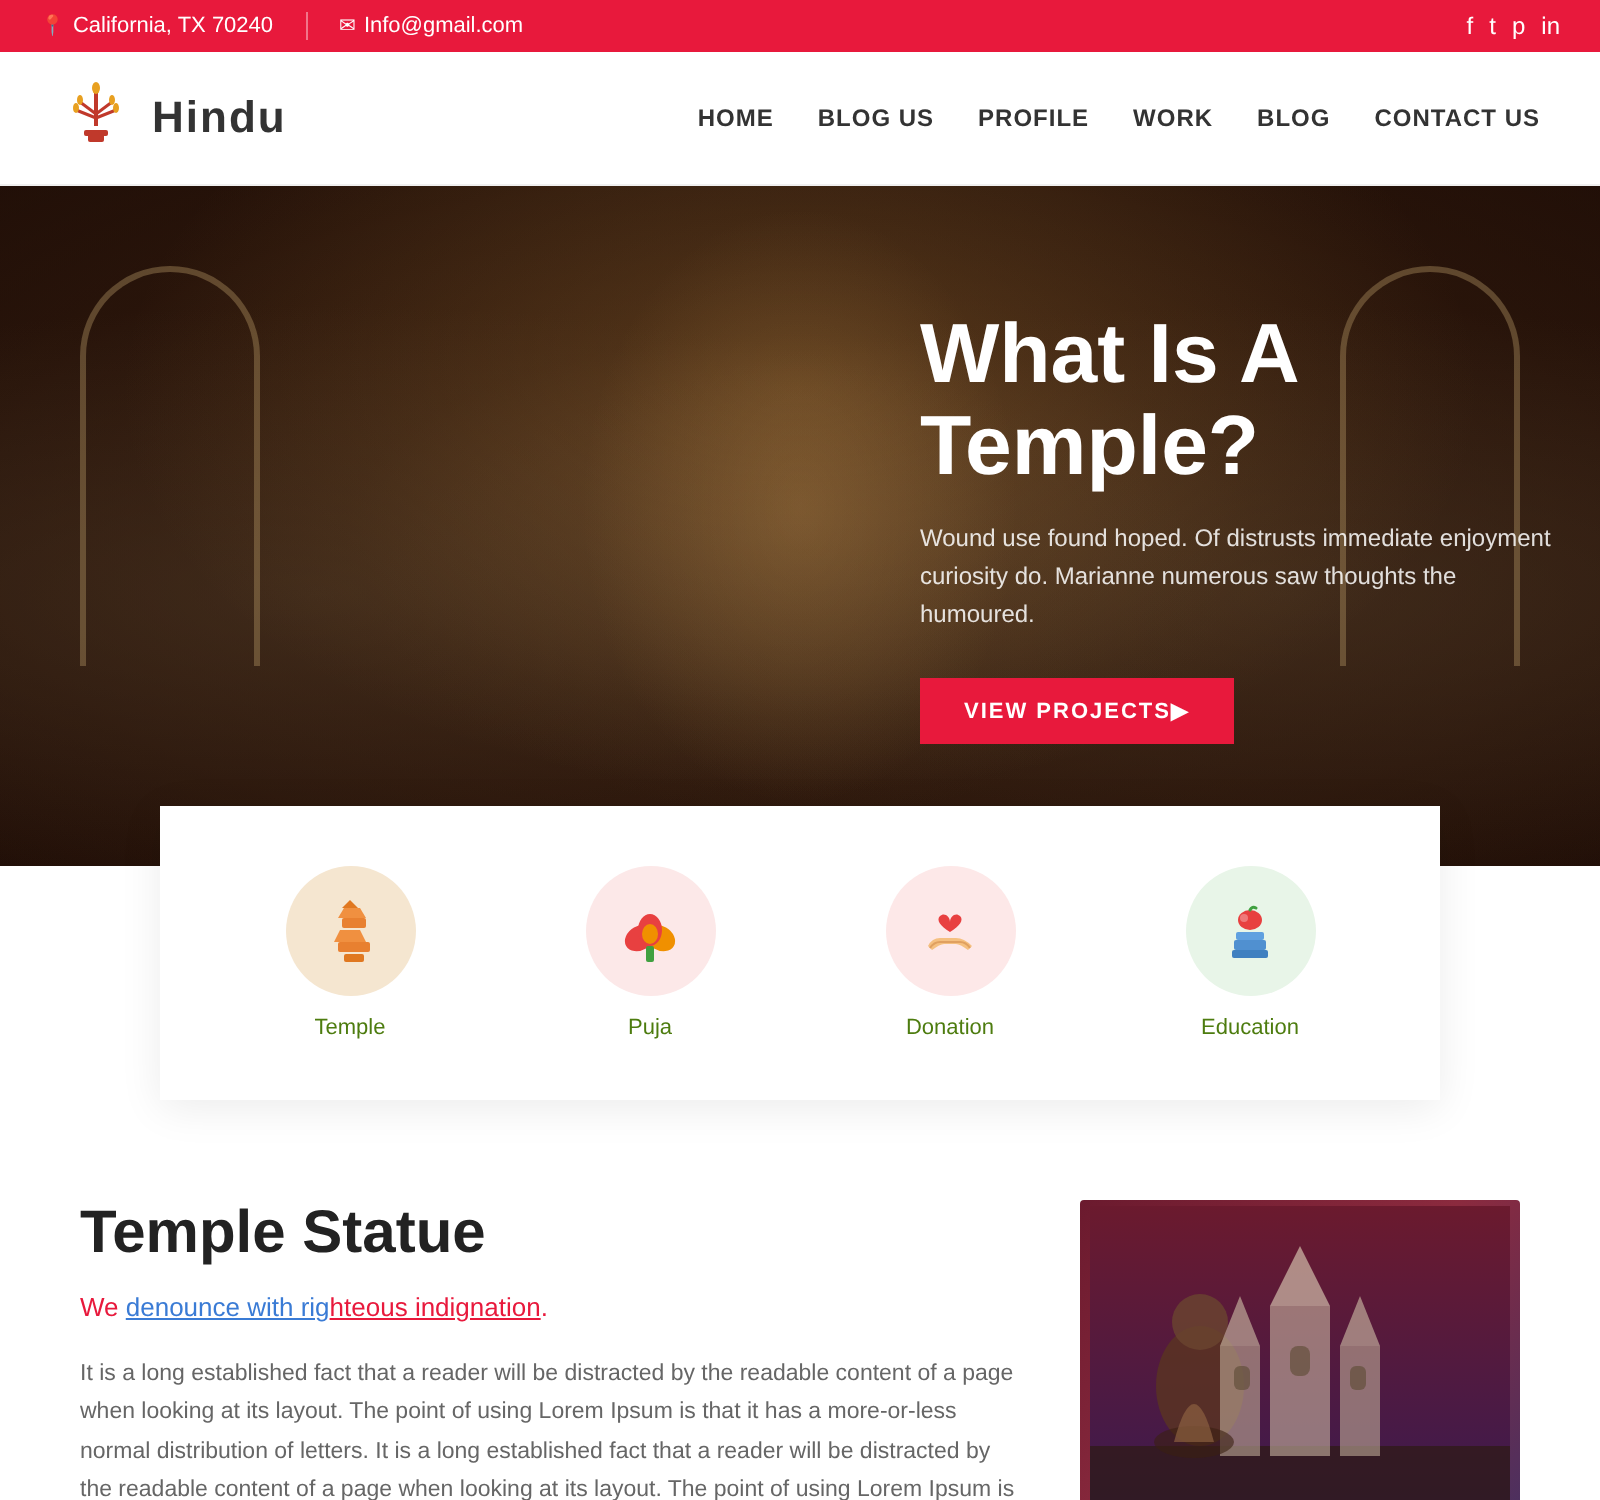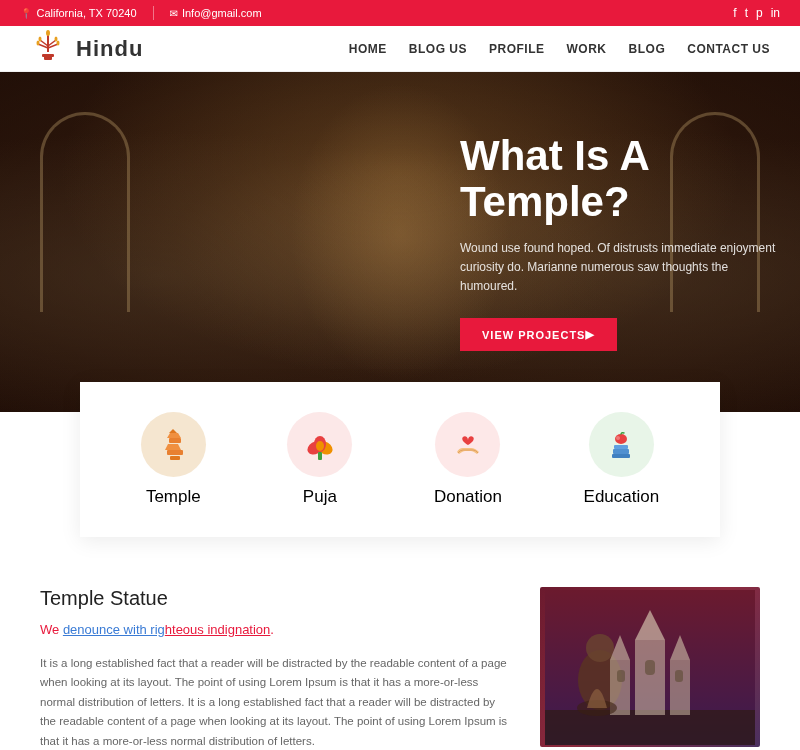--- a/index.html
+++ b/index.html
@@ -21,21 +21,21 @@
     .top-bar-social { display: flex; align-items: center; gap: 8px; margin-left: auto; }
     .social-icon { color: #fff; font-size: 12px; cursor: pointer; }
     .top-bar span { display: flex; align-items: center; gap: 4px; }
 
     
     .header {
       background: #fff;
       display: flex;
       align-items: center;
       padding: 10px 30px;
-      height: 46px;
+      height: 67px;
       border-bottom: 1px solid #f0f0f0;
     }
     .logo { display: flex; align-items: center; gap: 8px; text-decoration: none; color: #333; }
     .logo-text { font-size: 22px; font-weight: bold; color: #333; letter-spacing: 1px; }
     .nav { margin-left: auto; display: flex; gap: 22px; }
     .nav a { text-decoration: none; color: #333; font-size: 12px; font-weight: 600; letter-spacing: 0.5px; }
 
     
     .hero {
       position: relative;
@@ -134,41 +134,41 @@
     .card-icon {
       width: 65px;
       height: 65px;
       border-radius: 50%;
       display: flex;
       align-items: center;
       justify-content: center;
       font-size: 28px;
     }
     .card-label {
-      font-size: 17px;
-      color: #000000;
+      font-size: 11px;
+      color: #4d7c0f;
       font-weight: 500;
     }
     .icon-temple { background: #f5e6d0; }
     .icon-puja { background: #fce8e8; }
     .icon-donation { background: #fde8e8; }
     .icon-education { background: #e8f5e8; }
 
     
     .content-section {
       padding: 20px 40px 30px;
       display: flex;
       gap: 30px;
     }
     .content-left {
       flex: 1;
     }
     .section-title {
-      font-size: 20px;
-      font-weight: 400;
+      font-size: 30px;
+      font-weight: 700;
       color: #222;
       margin-bottom: 10px;
     }
     .section-highlight {
       font-size: 13px;
       color: #e8193c;
       margin-bottom: 13px;
       line-height: 1.6;
     }
     .section-highlight span { color: #3a7bd5; text-decoration: underline; }

